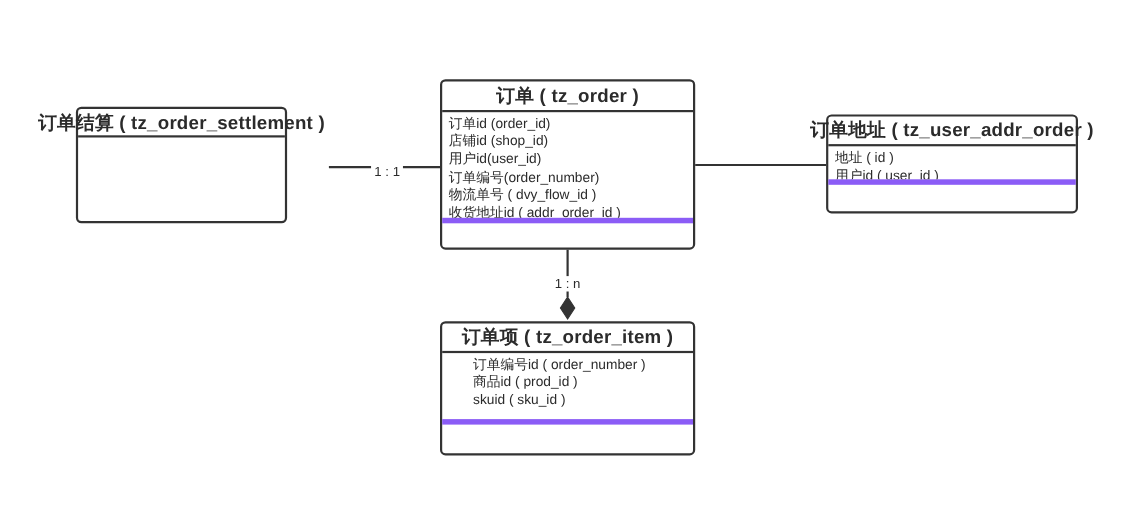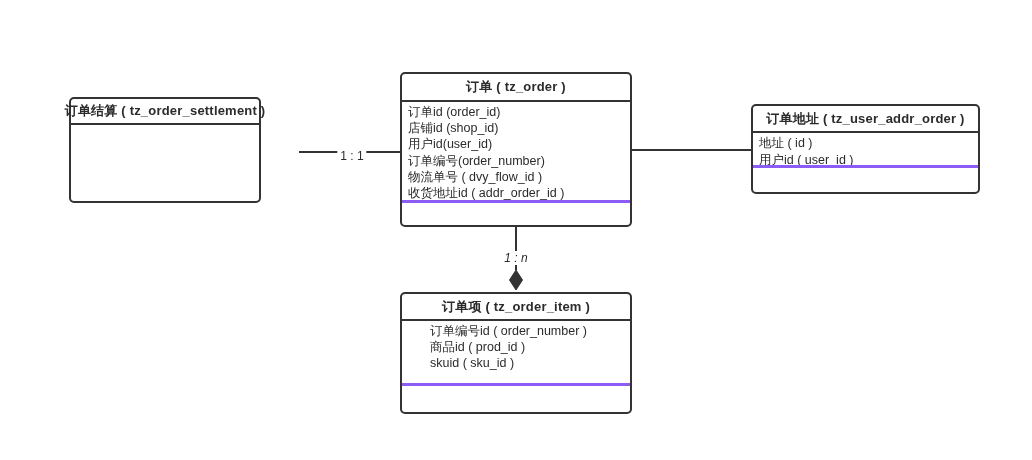--- a/index.html
+++ b/index.html
@@ -29,31 +29,31 @@
     flex-direction: column;
     background: #ffffff;
     border: 2px solid #333333;
     border-radius: 5px;
     color: #2b2b2b;
   }
   .entity-title {
     box-sizing: border-box;
     border-bottom: 2px solid #333333;
     font-weight: bold;
-    font-size: 13px;
+    font-size: 17px;
     display: flex;
     align-items: center;
     justify-content: center;
     letter-spacing: 0.2px;
     white-space: nowrap;
   }
   .entity-fields {
     box-sizing: border-box;
     flex: 1;
-    border-bottom: 3px solid #8b5cf6;
+    border-bottom: 5px solid #8b5cf6;
     padding: 2px 6px 0 6px;
     font-size: 12.5px;
     overflow: hidden;
   }
   .field {
     white-space: nowrap;
   }
   .entity-footer {
     box-sizing: border-box;
   }
@@ -131,15 +131,15 @@
     <div class="entity-fields">
       <div class="field">订单编号id ( order_number )</div>
       <div class="field">商品id ( prod_id )</div>
       <div class="field">skuid ( sku_id )</div>
     </div>
     <div class="entity-footer"></div>
   </div>
 
   <div class="rel-label" style="left: 352px; top: 156px;">1 : 1</div>
 
-  <div class="rel-label" style="left: 516px; top: 258px; font-style: italic;">1 : n</div>
+  <div class="rel-label" style="left: 516px; top: 258px;">1 : n</div>
 
 </div>
 
 </body></html>

